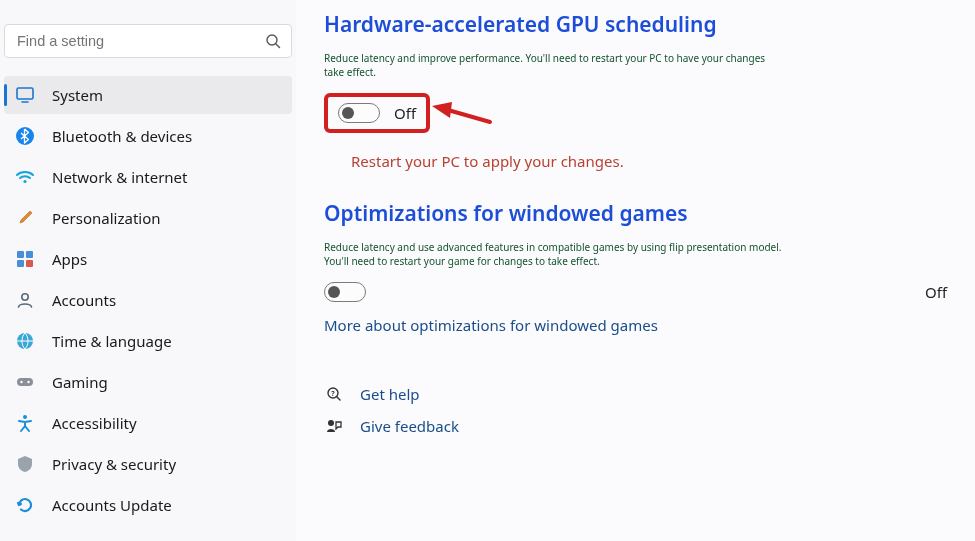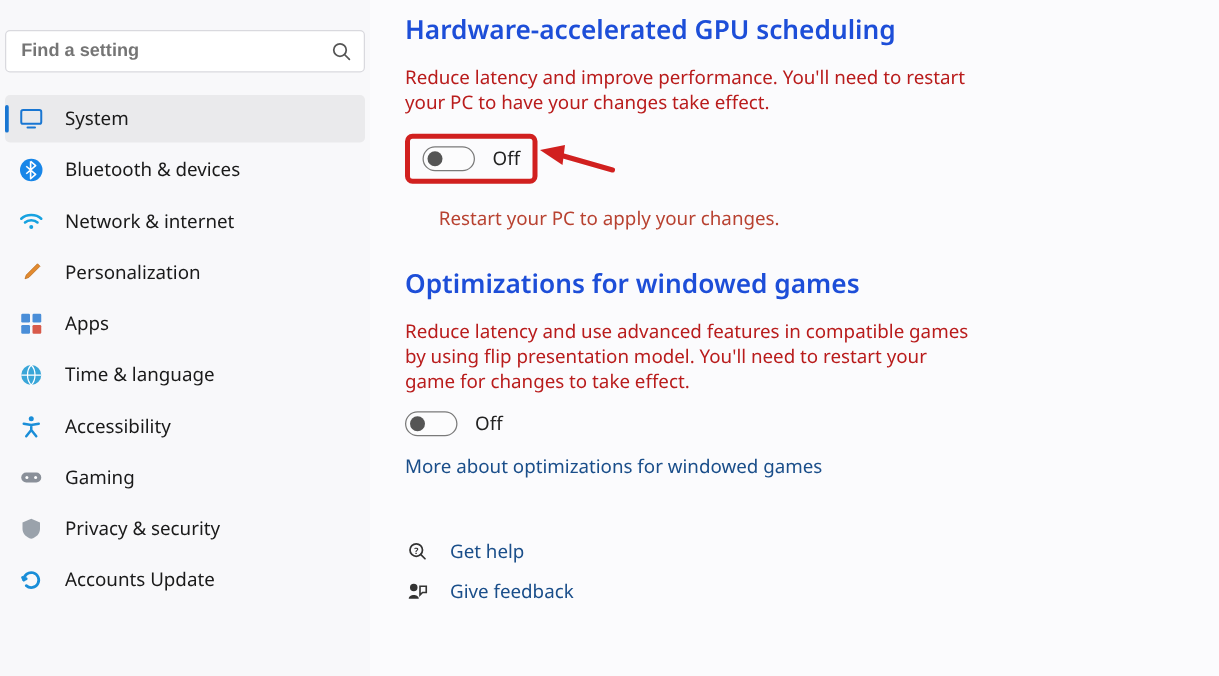--- a/index.html
+++ b/index.html
@@ -1,32 +1,32 @@
 <!DOCTYPE html>
 <html><head>
 <meta charset="utf-8">
 <style>
   * { box-sizing: border-box; margin: 0; padding: 0; }
   html, body { width: 975px; height: 541px; font-family: "Segoe UI", system-ui, sans-serif; background: #f9f9fb; color: #1a1a1a; overflow: hidden; }
   .app { display: flex; width: 100%; height: 100%; }
   .sidebar { width: 296px; flex: 0 0 296px; padding: 0 4px 10px 4px; background: #f8f8fa; }
   .search-wrap { padding: 24px 0 14px 0; }
   .search { position: relative; width: 288px; height: 34px; background: #fff; border: 1px solid #d9d9de; border-radius: 4px; display: flex; align-items: center; padding: 0 34px 0 12px; }
-  .search input { border: 0; outline: 0; width: 100%; font-size: 14.5px; color: #c2410c; background: transparent; font-weight: bold; }
+  .search input { border: 0; outline: 0; width: 100%; font-size: 14.5px; color: #c2410c; background: transparent; }
   .search .sicon { position: absolute; right: 10px; top: 50%; transform: translateY(-50%); color: #555; }
   .nav { display: flex; flex-direction: column; gap: 3px; margin-top: 4px; }
   .nav-item { display: flex; align-items: center; gap: 16px; height: 38px; border-radius: 4px; padding: 0 10px 0 10px; cursor: pointer; position: relative; }
   .nav-item.selected { background: #eaeaec; }
   .nav-item.selected::before { content: ""; position: absolute; left: 0; top: 8px; bottom: 8px; width: 3px; background: #1976d2; border-radius: 2px; }
   .nav-item .nicon { width: 22px; height: 22px; display: flex; align-items: center; justify-content: center; flex: 0 0 22px; }
   .nav-item .label { font-size: 15px; color: #1a1a1a; }
   .main { flex: 1; padding: 10px 28px 10px 28px; background: #fbfbfd; overflow: auto; }
   h2.section-title { font-size: 21px; font-weight: 600; margin-bottom: 14px; color: #1d4ed8; }
-  p.section-desc { font-size: 15px; color: #b91c1c; max-width: 460px; line-height: 1.35; margin-bottom: 14px; }
-  .toggle-row { display: flex; align-items: center; gap: 14px; margin-bottom: 12px; }
+  p.section-desc { font-size: 10px; color: #14532d; max-width: 460px; line-height: 1.35; margin-bottom: 14px; }
+  .toggle-row { display: flex; align-items: center; gap: 14px; margin-bottom: 12px; justify-content: space-between; }
   .toggle { width: 42px; height: 20px; border: 1px solid #7a7a7a; border-radius: 20px; position: relative; background: #fcfcfd; cursor: pointer; }
   .toggle .knob { position: absolute; left: 3px; top: 3px; width: 12px; height: 12px; border-radius: 50%; background: #555; }
   .toggle-row .state { font-size: 15px; color: #222; }
   .restart-msg { font-size: 15px; color: #b84231; margin-bottom: 28px; margin-left: 27px; }
   .opt-section { margin-top: 24px; }
   .link { color: #1a4e8a; font-size: 15px; cursor: pointer; display: inline-block; text-align: center; }
   .helprow { display: flex; align-items: center; gap: 16px; margin-top: 12px; font-size: 15px; color: #1a4e8a; cursor: pointer; }
   .helprow .hicon { width: 20px; height: 20px; color: #333; display: flex; align-items: center; justify-content: center; }
   .highlight-box { border: 4px solid #d1201f; border-radius: 6px; padding: 6px 10px 6px 10px; display: inline-flex; position: relative; }
   .arrow-ann { position: absolute; left: 100%; top: 50%; transform: translateY(-50%); margin-left: 4px; }
@@ -96,50 +96,59 @@
           <svg width="20" height="20" viewBox="0 0 20 20">
               <rect x="2" y="2" width="7" height="7" rx="1" fill="#4a8ed8"></rect>
               <rect x="11" y="2" width="7" height="7" rx="1" fill="#4a8ed8"></rect>
               <rect x="2" y="11" width="7" height="7" rx="1" fill="#4a8ed8"></rect>
               <rect x="11" y="11" width="7" height="7" rx="1" fill="#d85a4a"></rect>
             </svg>
         </span>
         <span class="label">Apps</span>
       </div>
 
+      <div class="nav-item">
+        <span class="nicon">
+          <svg width="20" height="20" viewBox="0 0 20 20">
+              <circle cx="10" cy="7" r="3.2" fill="none" stroke="#5a6a7a" stroke-width="1.6"></circle>
+              <path d="M3.5 17 C4.5 13 15.5 13 16.5 17" fill="none" stroke="#5a6a7a" stroke-width="1.6" stroke-linecap="round"></path>
+            </svg>
+        </span>
+        <span class="label">Accounts</span>
+      </div>
 
       <div class="nav-item">
         <span class="nicon">
           <svg width="20" height="20" viewBox="0 0 20 20">
               <circle cx="10" cy="10" r="8" fill="#3aa6d8"></circle>
               <path d="M2 10 H18 M10 2 C6 6 6 14 10 18 M10 2 C14 6 14 14 10 18" stroke="#fff" stroke-width="1" fill="none"></path>
             </svg>
         </span>
         <span class="label">Time &amp; language</span>
-      </div>
-
-      <div class="nav-item">
-        <span class="nicon">
-          <svg width="20" height="20" viewBox="0 0 20 20">
-              <circle cx="10" cy="4" r="2" fill="#1a8ed8"></circle>
-              <path d="M4 8 L10 9 L16 8 M10 9 V13 M10 13 L6 18 M10 13 L14 18" stroke="#1a8ed8" stroke-width="2" stroke-linecap="round" fill="none"></path>
-            </svg>
-        </span>
-        <span class="label">Accessibility</span>
       </div>
 
       <div class="nav-item">
         <span class="nicon">
           <svg width="20" height="20" viewBox="0 0 20 20">
               <rect x="2" y="6" width="16" height="8" rx="4" fill="#8a9099"></rect>
               <circle cx="6.5" cy="10" r="1.2" fill="#fff"></circle>
               <circle cx="13.5" cy="10" r="1.2" fill="#fff"></circle>
             </svg>
         </span>
         <span class="label">Gaming</span>
+      </div>
+
+      <div class="nav-item">
+        <span class="nicon">
+          <svg width="20" height="20" viewBox="0 0 20 20">
+              <circle cx="10" cy="4" r="2" fill="#1a8ed8"></circle>
+              <path d="M4 8 L10 9 L16 8 M10 9 V13 M10 13 L6 18 M10 13 L14 18" stroke="#1a8ed8" stroke-width="2" stroke-linecap="round" fill="none"></path>
+            </svg>
+        </span>
+        <span class="label">Accessibility</span>
       </div>
 
       <div class="nav-item">
         <span class="nicon">
           <svg width="20" height="20" viewBox="0 0 20 20">
               <path d="M10 2 L17 5 V10 C17 14 14 17 10 18 C6 17 3 14 3 10 V5 Z" fill="#9aa2ab"></path>
             </svg>
         </span>
         <span class="label">Privacy &amp; security</span>
       </div>

